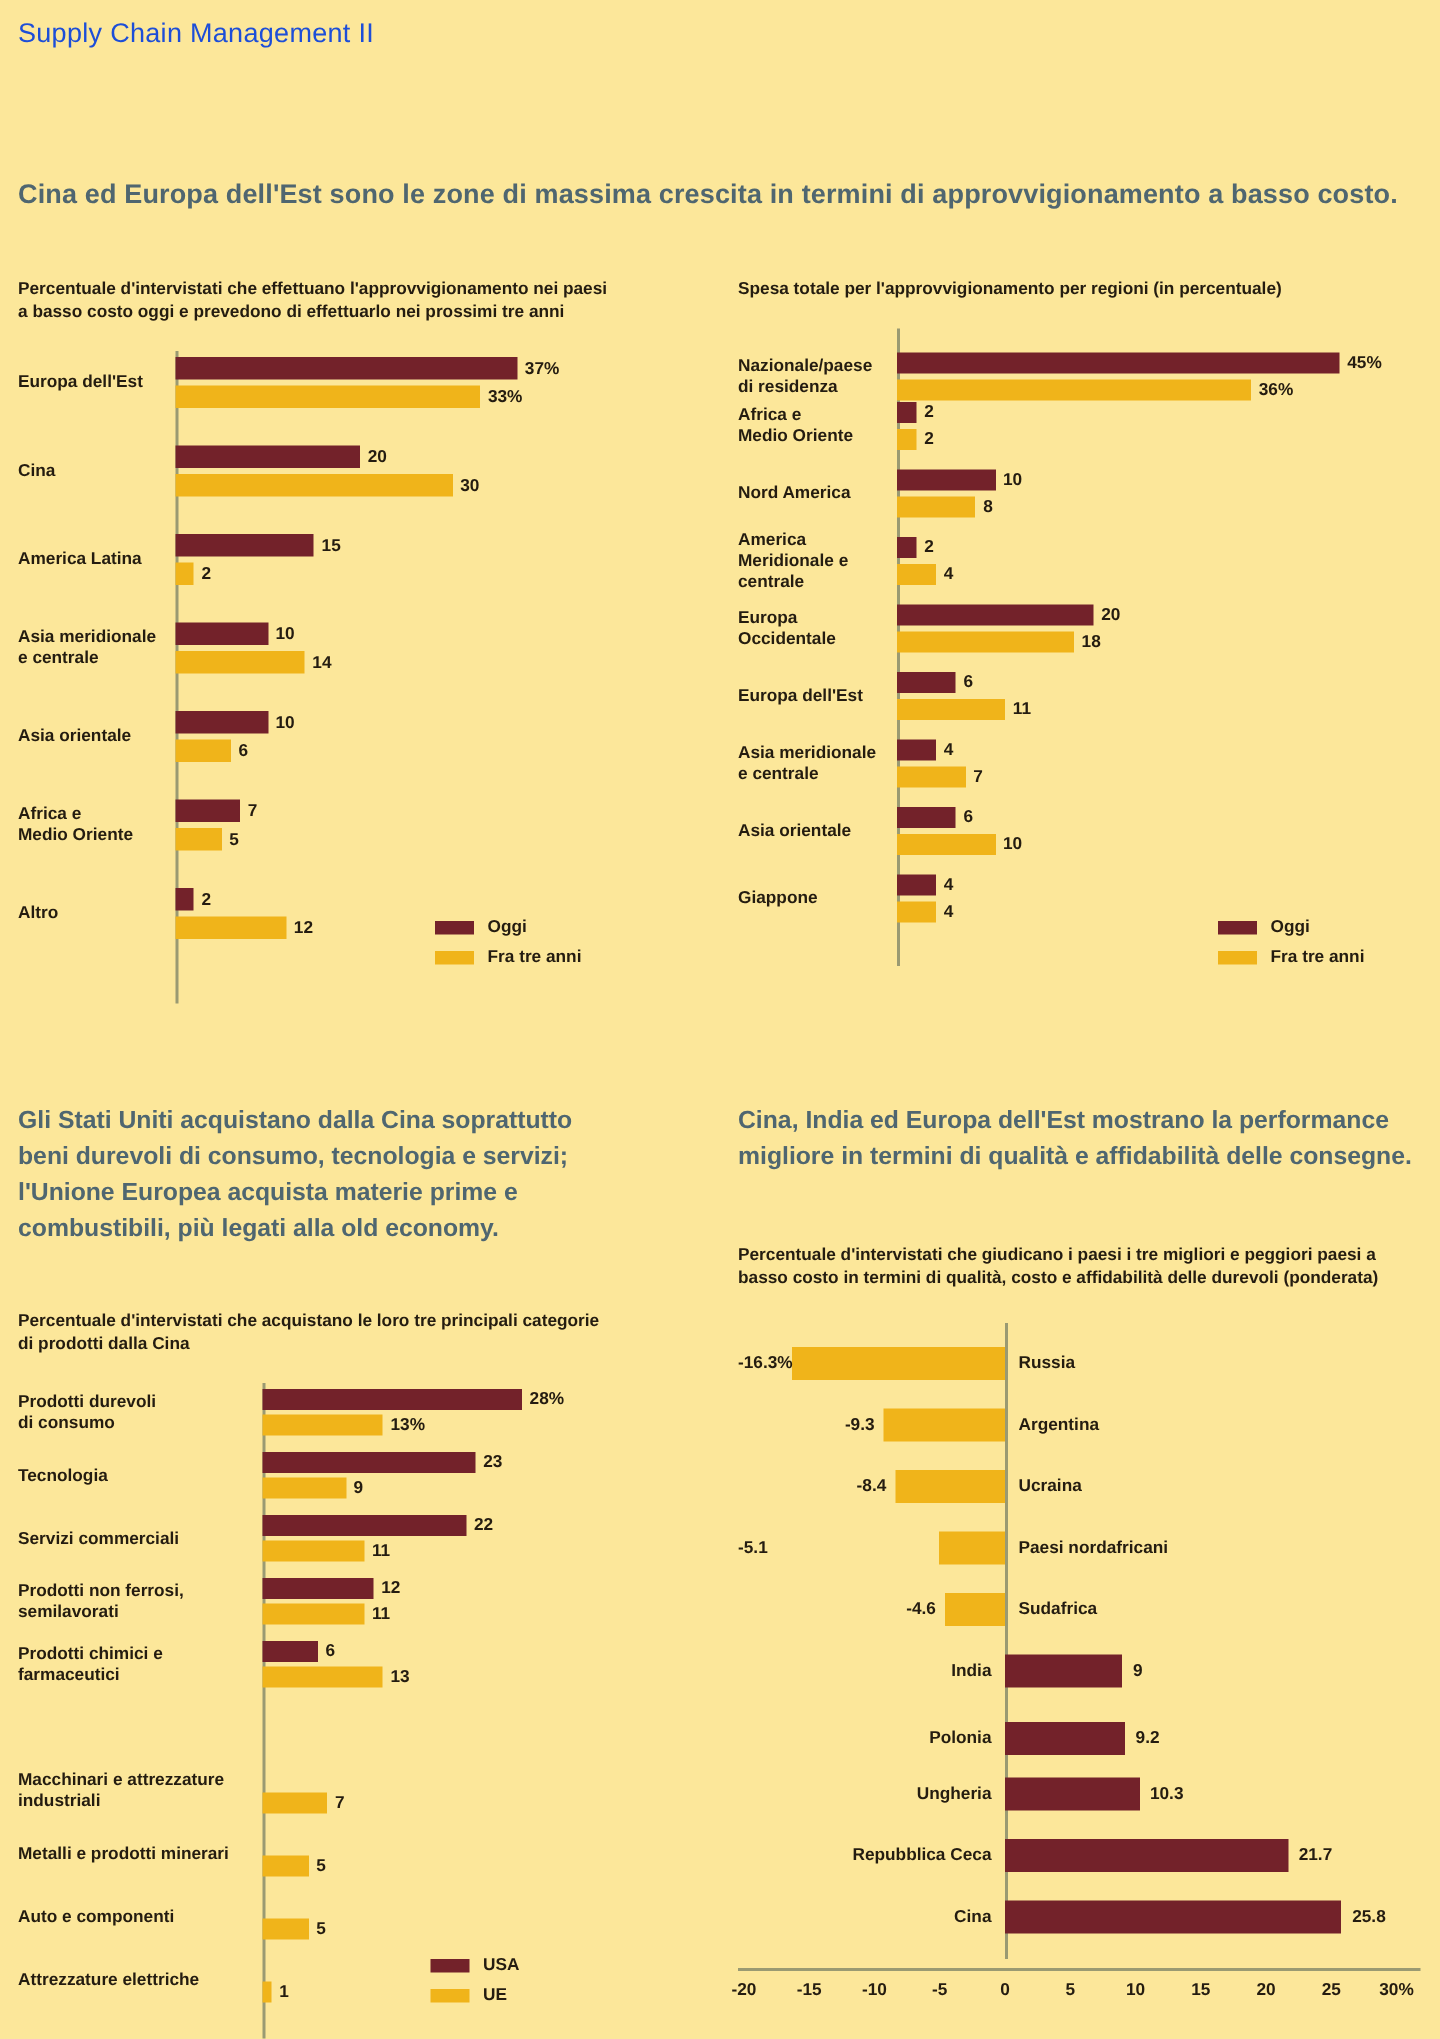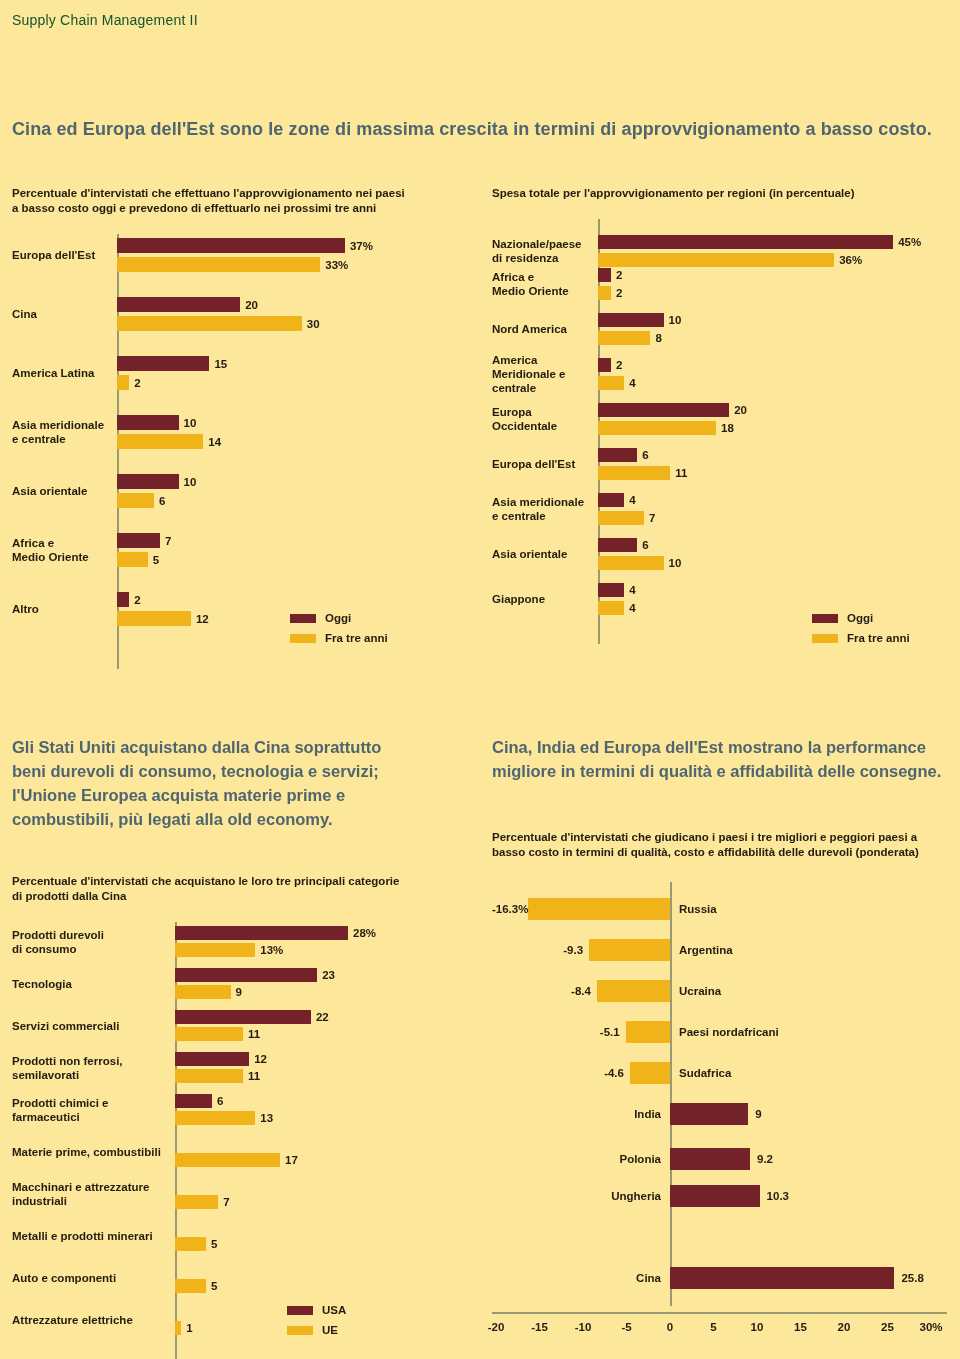--- a/index.html
+++ b/index.html
@@ -9,21 +9,21 @@
     background: #FCE79A;
     font-family: "Liberation Sans", sans-serif;
     color: #241c10;
     overflow: hidden;
     position: relative;
   }
 
   
   .page-header {
     position: absolute; left: 12px; top: 12px;
-    font-size: 14px; color: #14532d; letter-spacing: .2px;
+    font-size: 18px; color: #1d4ed8; letter-spacing: .2px;
   }
   .headline {
     position: absolute; left: 12px; top: 119px; right: 12px;
     font-size: 18px; font-weight: bold; color: #4f6670; letter-spacing: .1px;
   }
 
   
   .chart-block { position: absolute; }
   .chart-subtitle {
     font-size: 11.5px; font-weight: bold; color: #241c10; line-height: 15px;
@@ -283,25 +283,20 @@
         <div class="bar-val" style="position: absolute; left: 235.98px; top: 24px;">11</div>
       </div>
       <div class="row" style="position: absolute; left: 0px; right: 0px; top: 172px; height: 31px;">
         <div class="row-label" style="width: 157px;">Prodotti chimici e
 farmaceutici</div>
         <div class="bar" style="position: absolute; left: 163px; top: 0px; width: 37.08px; height: 14px; background: rgb(115, 34, 42);"></div>
         <div class="bar-val" style="position: absolute; left: 205.08px; top: 7px;">6</div>
         <div class="bar" style="position: absolute; left: 163px; top: 17px; width: 80.34px; height: 14px; background: rgb(240, 180, 26);"></div>
         <div class="bar-val" style="position: absolute; left: 248.34px; top: 24px;">13</div>
       </div>
-      <div class="row" style="position: absolute; left: 0px; right: 0px; top: 214px; height: 31px;">
-        <div class="row-label" style="width: 157px;">Materie prime, combustibili</div>
-        <div class="bar" style="position: absolute; left: 163px; top: 17px; width: 105.06px; height: 14px; background: rgb(240, 180, 26);"></div>
-        <div class="bar-val" style="position: absolute; left: 273.06px; top: 24px;">17</div>
-      </div>
       <div class="row" style="position: absolute; left: 0px; right: 0px; top: 256px; height: 31px;">
         <div class="row-label" style="width: 157px;">Macchinari e attrezzature
 industriali</div>
         <div class="bar" style="position: absolute; left: 163px; top: 17px; width: 43.26px; height: 14px; background: rgb(240, 180, 26);"></div>
         <div class="bar-val" style="position: absolute; left: 211.26px; top: 24px;">7</div>
       </div>
       <div class="row" style="position: absolute; left: 0px; right: 0px; top: 298px; height: 31px;">
         <div class="row-label" style="width: 157px;">Metalli e prodotti minerari</div>
         <div class="bar" style="position: absolute; left: 163px; top: 17px; width: 30.9px; height: 14px; background: rgb(240, 180, 26);"></div>
         <div class="bar-val" style="position: absolute; left: 198.9px; top: 24px;">5</div>
@@ -345,41 +340,46 @@
         <div class="div-val" style="left: 0px; width: 91.09px; text-align: right;">-9.3</div>
       </div>
       <div class="div-row" style="position: absolute; left: 0px; right: 0px; top: 88px; height: 41px;">
         <div class="div-bar neg" style="background: rgb(240, 180, 26); width: 73.08px; left: 104.92px;"></div>
         <div class="div-name" style="left: 187px;">Ucraina</div>
         <div class="div-val" style="left: 0px; width: 98.92px; text-align: right;">-8.4</div>
       </div>
       <div class="div-row" style="position: absolute; left: 0px; right: 0px; top: 129px; height: 41px;">
         <div class="div-bar neg" style="background: rgb(240, 180, 26); width: 44.37px; left: 133.63px;"></div>
         <div class="div-name" style="left: 187px;">Paesi nordafricani</div>
-        <div class="div-val" style="left: 0px; width: 127.63px; text-align: right;">-5.1</div>
+        <div class="div-val" style="left: 0px; width: 127.63px; ">-5.1</div>
       </div>
       <div class="div-row" style="position: absolute; left: 0px; right: 0px; top: 170px; height: 41px;">
         <div class="div-bar neg" style="background: rgb(240, 180, 26); width: 40.02px; left: 137.98px;"></div>
         <div class="div-name" style="left: 187px;">Sudafrica</div>
         <div class="div-val" style="left: 0px; width: 131.98px; text-align: right;">-4.6</div>
       </div>
       <div class="div-row" style="position: absolute; left: 0px; right: 0px; top: 211px; height: 41px;">
         <div class="div-bar pos" style="background: rgb(115, 34, 42); width: 78.3px; left: 178px;"></div>
         <div class="div-name" style="left: 0px; width: 169px; text-align: right;">India</div>
         <div class="div-val" style="left: 263.3px;">9</div>
       </div>
       <div class="div-row" style="position: absolute; left: 0px; right: 0px; top: 256px; height: 41px;">
         <div class="div-bar pos" style="background: rgb(115, 34, 42); width: 80.04px; left: 178px;"></div>
         <div class="div-name" style="left: 0px; width: 169px; text-align: right;">Polonia</div>
         <div class="div-val" style="left: 265.04px;">9.2</div>
       </div>
       <div class="div-row" style="position: absolute; left: 0px; right: 0px; top: 293px; height: 41px;">
         <div class="div-bar pos" style="background: rgb(115, 34, 42); width: 89.61px; left: 178px;"></div>
         <div class="div-name" style="left: 0px; width: 169px; text-align: right;">Ungheria</div>
         <div class="div-val" style="left: 274.61px;">10.3</div>
+      </div>
+      <div class="div-row" style="position: absolute; left: 0px; right: 0px; top: 334px; height: 41px;">
+        <div class="div-bar pos" style="background: rgb(115, 34, 42); width: 188.79px; left: 178px;"></div>
+        <div class="div-name" style="left: 0px; width: 169px; text-align: right;">Repubblica Ceca</div>
+        <div class="div-val" style="left: 373.79px;">21.7</div>
       </div>
       <div class="div-row" style="position: absolute; left: 0px; right: 0px; top: 375px; height: 41px;">
         <div class="div-bar pos" style="background: rgb(115, 34, 42); width: 224.46px; left: 178px;"></div>
         <div class="div-name" style="left: 0px; width: 169px; text-align: right;">Cina</div>
         <div class="div-val" style="left: 409.46px;">25.8</div>
       </div>
       <div class="xaxis-line" style="left: 0px; width: 455.35px; top: 430px;"></div>
       <div class="xtick" style="left: 4px; top: 439px;">-20</div>
       <div class="xtick" style="left: 47.5px; top: 439px;">-15</div>
       <div class="xtick" style="left: 91px; top: 439px;">-10</div>

